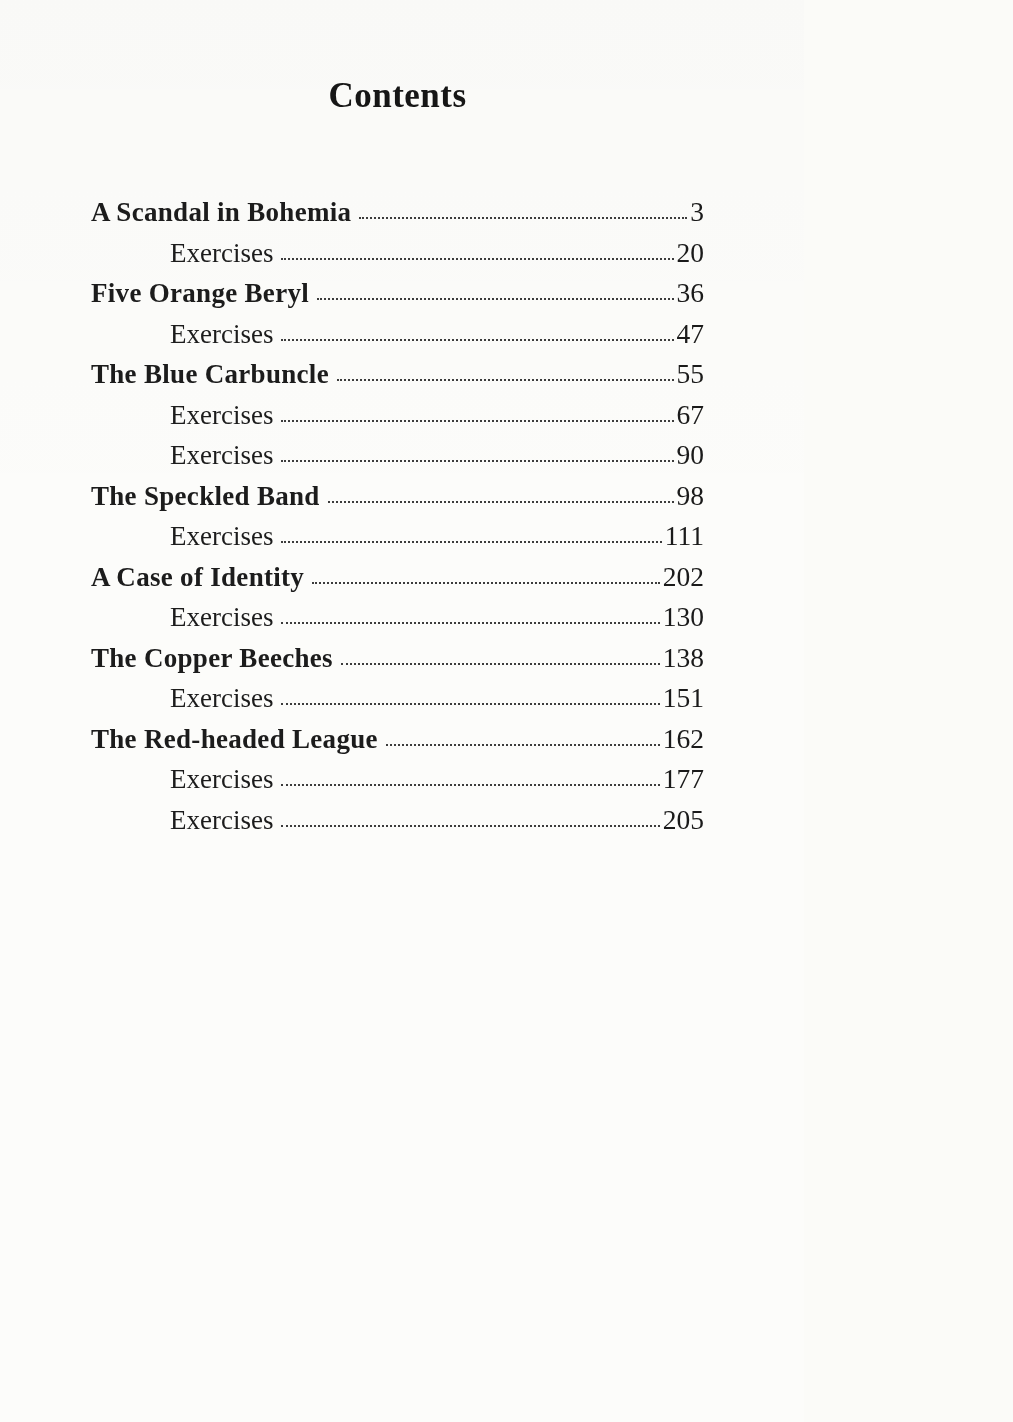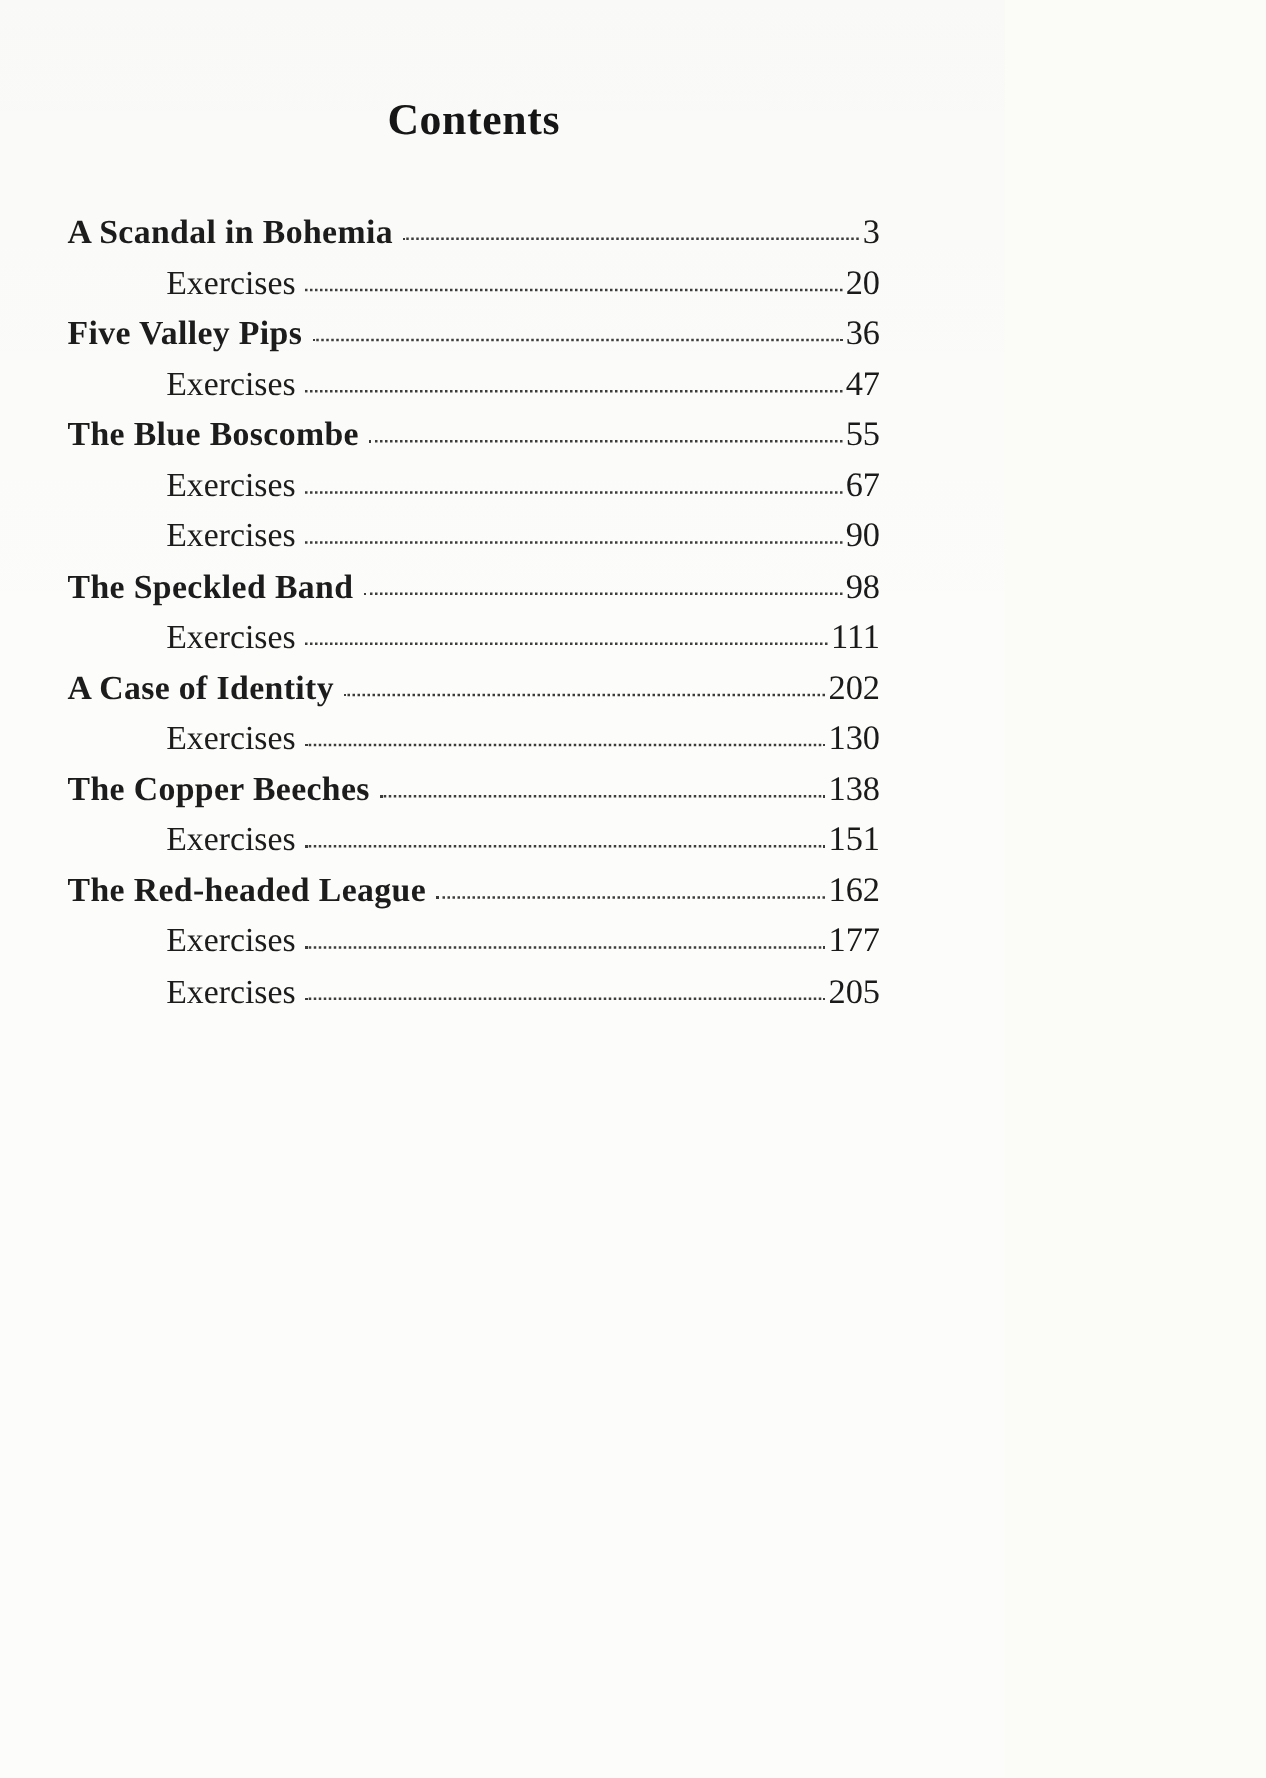--- a/index.html
+++ b/index.html
@@ -11,34 +11,34 @@
     height: 1422px;
     background: #fbfbf8;
     font-family: "Liberation Serif", "DejaVu Serif", serif;
     color: #1c1c1c;
     overflow: hidden;
   }
   .page {
     box-sizing: border-box;
     width: 804px;
     height: 1422px;
-    padding: 76px 100px 0 54px;
+    padding: 76px 100px 0 91px;
     background:
       linear-gradient(180deg, rgba(0,0,0,0.012), rgba(0,0,0,0) 40%),
       #fcfcfa;
   }
   .title {
     text-align: center;
     font-size: 35px;
     font-weight: 700;
     letter-spacing: 0.5px;
     color: #161616;
   }
   .toc {
-    margin-top: 53px;
+    margin-top: 80px;
   }
   .toc-line {
     display: flex;
     align-items: baseline;
     height: 40.5px;
     font-size: 27px;
     white-space: nowrap;
   }
   .toc-line.bold .toc-label {
     font-weight: 700;
@@ -78,31 +78,31 @@
         <span class="toc-label">A Scandal in Bohemia</span>
         <span class="toc-dots"></span>
         <span class="toc-page">3</span>
       </div>
       <div class="toc-line indent">
         <span class="toc-label">Exercises</span>
         <span class="toc-dots"></span>
         <span class="toc-page">20</span>
       </div>
       <div class="toc-line bold">
-        <span class="toc-label">Five Valley Pips</span>
+        <span class="toc-label">Five Orange Beryl</span>
         <span class="toc-dots"></span>
         <span class="toc-page">36</span>
       </div>
       <div class="toc-line indent">
         <span class="toc-label">Exercises</span>
         <span class="toc-dots"></span>
         <span class="toc-page">47</span>
       </div>
       <div class="toc-line bold">
-        <span class="toc-label">The Blue Boscombe</span>
+        <span class="toc-label">The Blue Carbuncle</span>
         <span class="toc-dots"></span>
         <span class="toc-page">55</span>
       </div>
       <div class="toc-line indent">
         <span class="toc-label">Exercises</span>
         <span class="toc-dots"></span>
         <span class="toc-page">67</span>
       </div>
       <div class="toc-line indent">
         <span class="toc-label">Exercises</span>

